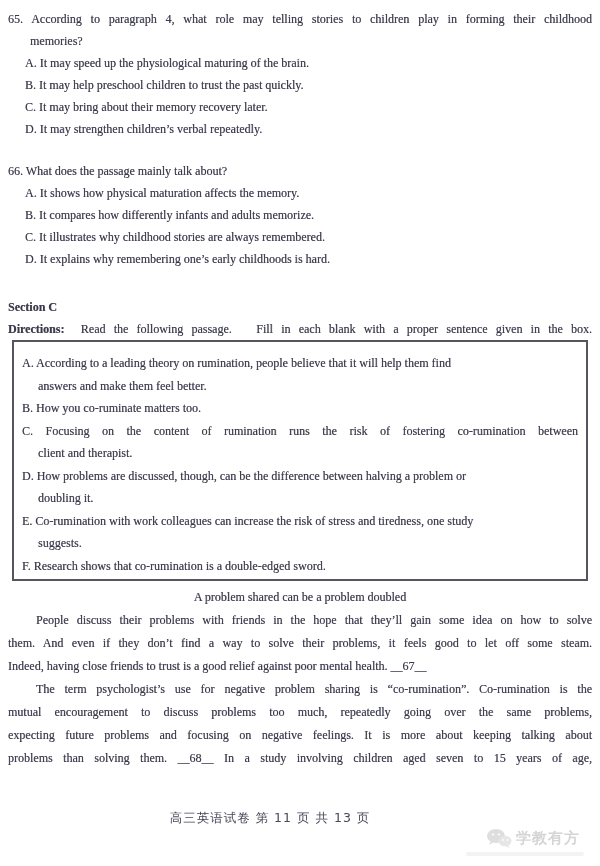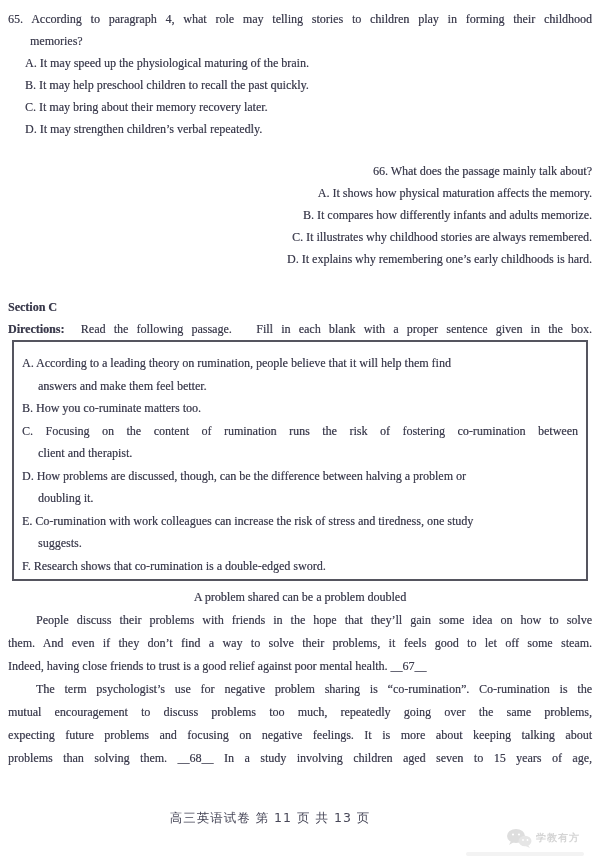--- a/index.html
+++ b/index.html
@@ -29,21 +29,21 @@
   }
   
   .jl {
     text-align: justify;
     text-align-last: justify;
   }
   .b { font-weight: bold; }
   .c { text-align: center; }
   .ind22 { padding-left: 22px; }   
   .opt   { padding-left: 17px; }   
-  .q66 { margin-top: 20px; text-align: right; }
+  .q66 { margin-top: 20px; }
   .secC { margin-top: 26px; }
   .sbox {
     margin-left: 4px;
     width: 556px;
     border: 2px solid #55555f;
     padding: 10px 8px 2px 8px;
   }
   .sbox .line { line-height: 22.5px; }
   .sbox .ind { padding-left: 16px; } 
   .title {
@@ -66,21 +66,21 @@
   }
   .wm {
     position: absolute;
     top: 828px;
     right: 20px;
     display: flex;
     align-items: center;
     gap: 4px;
     color: #d5d5d5;
     font-family: "DejaVu Sans", "Liberation Sans", sans-serif;
-    font-size: 10px;
+    font-size: 15px;
     font-weight: bold;
     letter-spacing: 1px;
   }
   .wm-bar {
     position: absolute;
     top: 852px;
     right: 16px;
     width: 118px;
     height: 4px;
     background: #f3f3f3;
@@ -89,21 +89,21 @@
 </style>
 </head>
 <body>
 
 <div class="doc">
 
   <section>
     <div class="line jl">65. According to paragraph 4, what role may telling stories to children play in forming their childhood</div>
     <div class="line ind22">memories?</div>
     <div class="line opt">A. It may speed up the physiological maturing of the brain.</div>
-    <div class="line opt">B. It may help preschool children to recall the past quickly.</div>
+    <div class="line opt">B. It may help preschool children to trust the past quickly.</div>
     <div class="line opt">C. It may bring about their memory recovery later.</div>
     <div class="line opt">D. It may strengthen children’s verbal repeatedly.</div>
   </section>
 
   <section class="q66">
     <div class="line">66. What does the passage mainly talk about?</div>
     <div class="line opt">A. It shows how physical maturation affects the memory.</div>
     <div class="line opt">B. It compares how differently infants and adults memorize.</div>
     <div class="line opt">C. It illustrates why childhood stories are always remembered.</div>
     <div class="line opt">D. It explains why remembering one’s early childhoods is hard.</div>

